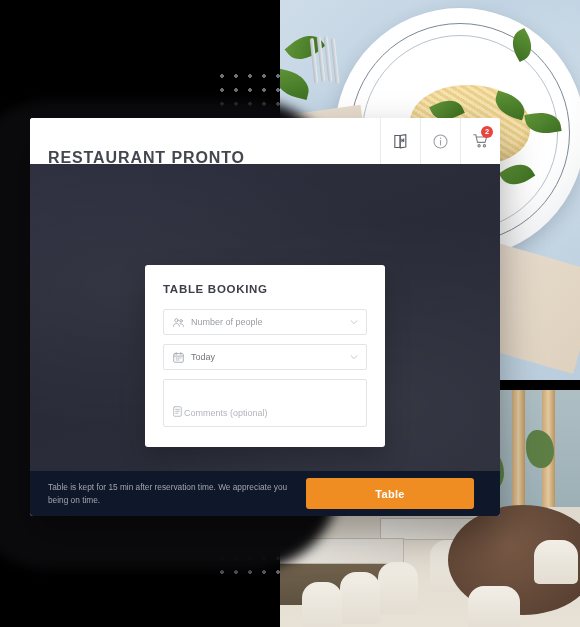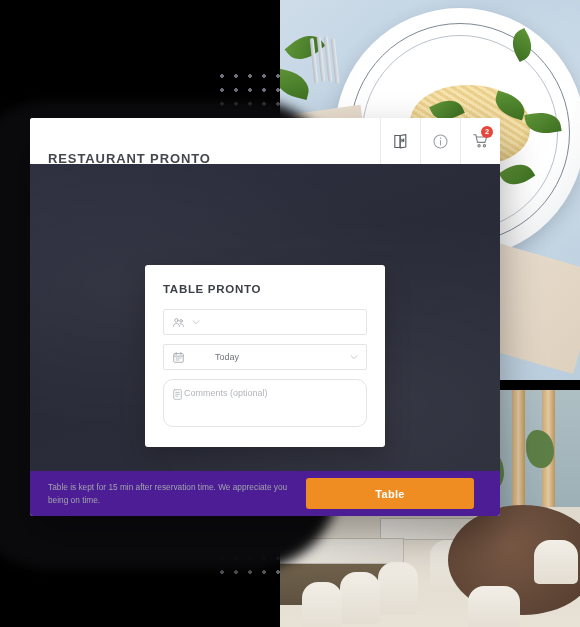--- a/index.html
+++ b/index.html
@@ -162,21 +162,21 @@
     position: relative;
     height: 46px;
     background: #ffffff;
     display: flex;
     align-items: stretch;
   }
   #brand-title {
     flex: 1;
     display: flex; align-items: center;
     padding-left: 18px;
-    font-size: 13px;
+    font-size: 16px;
     font-weight: bold;
     letter-spacing: 0.9px;
     color: #45474f;
     margin-top: 34px;
   }
   .hdr-btn {
     width: 40px;
     display: flex; align-items: center; justify-content: center;
     border-left: 1px solid #e9eaec;
     position: relative;
@@ -239,43 +239,43 @@
     display: flex; align-items: center; justify-content: center;
     margin-right: 6px;
     flex: 0 0 auto;
   }
   .field .f-text {
     flex: 1;
     font-size: 9px;
     color: #9a9da3;
     white-space: nowrap;
   }
-  .field.filled .f-text { color: #72757b; margin-left: 24px; }
+  .field.filled .f-text { color: #72757b; }
   .field .f-chevron {
     width: 10px; height: 10px;
     flex: 0 0 auto;
   }
   #comments-box {
     display: flex;
-    align-items: flex-start;
+    align-items: flex-end;
     min-height: 48px;
     border: 1px solid #e2e4e7;
-    border-radius: 10px;
+    border-radius: 2px;
     padding: 8px 7px;
     margin-bottom: 0;
     background: #ffffff;
     cursor: text;
   }
   #comments-box .f-text { font-size: 9px; color: #b2b5ba; }
 
   
   #app-footer {
     position: relative;
     height: 45px;
-    background: #4c1d95;
+    background: #0f172a;
     display: flex;
     align-items: center;
     padding: 0 18px;
   }
   #footer-note {
     flex: 1;
     font-size: 8.3px;
     line-height: 1.45;
     color: #a2a5ab;
     padding-right: 16px;
@@ -387,31 +387,32 @@
             <circle cx="16.6" cy="18.4" r="1.5"></circle>
           </svg>
         </span>
         <span class="cart-badge">2</span>
       </div>
     </div>
 
     <div id="hero">
 
       <div id="booking-card">
-        <div id="booking-title">TABLE PRONTO</div>
+        <div id="booking-title">TABLE BOOKING</div>
 
         <div class="field">
           <span class="f-icon">
             <svg width="13" height="13" viewBox="0 0 24 24" fill="none" stroke="#a7aab0" stroke-width="1.7" stroke-linecap="round" stroke-linejoin="round">
               <circle cx="8.2" cy="8" r="3"></circle>
               <path d="M2.6 19c0-3.1 2.5-5.1 5.6-5.1s5.6 2 5.6 5.1"></path>
               <circle cx="16.8" cy="9" r="2.4"></circle>
               <path d="M15 14.2c3 0 6.4 1.5 6.4 4.8"></path>
             </svg>
           </span>
+          <span class="f-text">Number of people</span>
           <span class="f-chevron">
             <svg width="10" height="10" viewBox="0 0 24 24" fill="none" stroke="#bfc2c7" stroke-width="2.2" stroke-linecap="round" stroke-linejoin="round">
               <path d="M5 9l7 7 7-7"></path>
             </svg>
           </span>
         </div>
 
         <div class="field filled">
           <span class="f-icon">
             <svg width="13" height="13" viewBox="0 0 24 24" fill="none" stroke="#a7aab0" stroke-width="1.7" stroke-linecap="round" stroke-linejoin="round">

